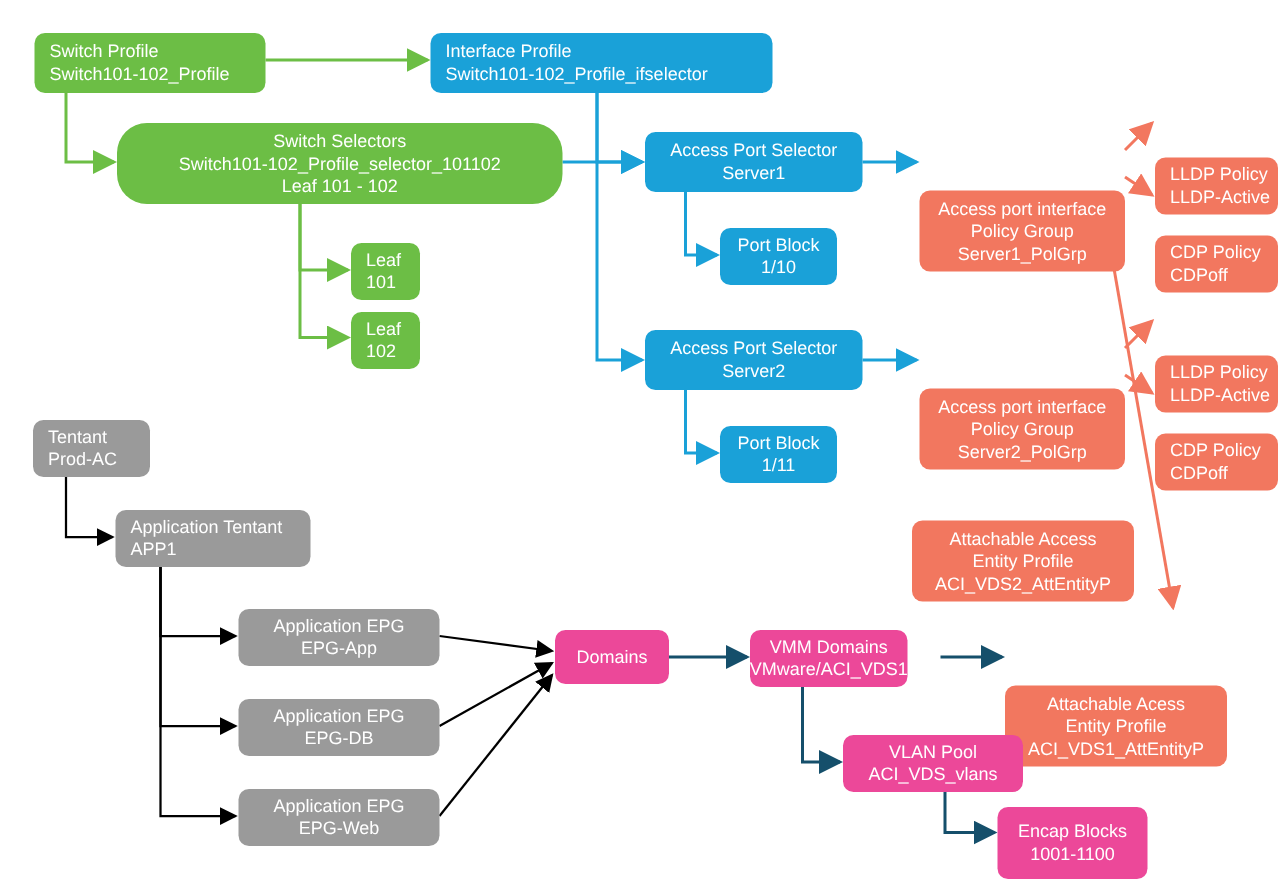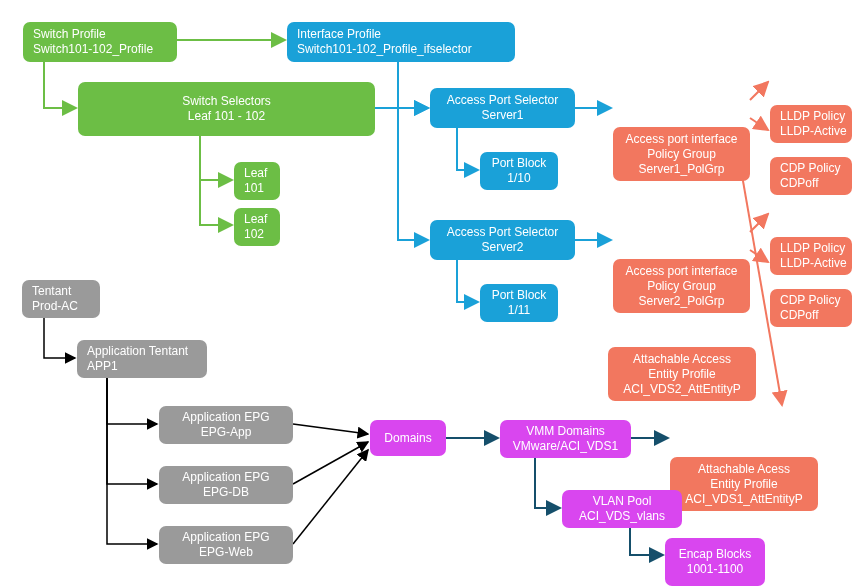--- a/index.html
+++ b/index.html
@@ -26,21 +26,21 @@
     display: flex;
     flex-direction: column;
     justify-content: center;
   }
   .box.center { align-items: center; text-align: center; }
   .box.left   { align-items: flex-start; text-align: left; }
   .green  { background: #6cbe45; }
   .blue   { background: #1aa1d8; }
   .orange { background: #f2775f; margin-top: 45px; }
   .grey   { background: #9a9a9a; }
-  .navy   { background: #d946ef; }
+  .navy   { background: #ec4899; }
   .l { display: block; white-space: nowrap; }
   svg.arrows {
     position: absolute;
     left: 0; top: 0;
     width: 853px; height: 586px;
     pointer-events: none;
   }
 </style>
 </head>
 <body>
@@ -97,22 +97,23 @@
     <path d="M446,438 L498,438" stroke="#154f6b" stroke-width="2" fill="none" marker-end="url(#ah-navy)"></path>
     <path d="M627,438 L668,438" stroke="#154f6b" stroke-width="2" fill="none" marker-end="url(#ah-navy)"></path>
     <path d="M535,458 L535,508 L560,508" stroke="#154f6b" stroke-width="2" fill="none" marker-end="url(#ah-navy)"></path>
     <path d="M630,528 L630,555 L663,555" stroke="#154f6b" stroke-width="2" fill="none" marker-end="url(#ah-navy)"></path>
   </svg>
 
   <div class="box green left" style="left:23px; top:22px; width:154px; height:40px;">
     <span class="l">Switch Profile</span>
     <span class="l">Switch101-102_Profile</span>
   </div>
-  <div class="box green center" style="left:78px; top:82px; width:297px; height:54px;">
+  <div class="box green center" style="left:78px; top:82px; width:297px; height:54px;border-radius:20px;">
     <span class="l">Switch Selectors</span>
+    <span class="l">Switch101-102_Profile_selector_101102</span>
     <span class="l">Leaf 101 - 102</span>
   </div>
   <div class="box green left" style="left:234px; top:162px; width:46px; height:38px;">
     <span class="l">Leaf</span>
     <span class="l">101</span>
   </div>
   <div class="box green left" style="left:234px; top:208px; width:46px; height:38px;">
     <span class="l">Leaf</span>
     <span class="l">102</span>
   </div>
@@ -192,21 +193,21 @@
     <span class="l">EPG-DB</span>
   </div>
   <div class="box grey center" style="left:159px; top:526px; width:134px; height:38px;">
     <span class="l">Application EPG</span>
     <span class="l">EPG-Web</span>
   </div>
 
   <div class="box navy center" style="left:370px; top:420px; width:76px; height:36px;">
     <span class="l">Domains</span>
   </div>
-  <div class="box navy center" style="left:500px; top:420px; width:131px; height:38px;">
+  <div class="box navy center" style="left:500px; top:420px; width:105px; height:38px;">
     <span class="l">VMM Domains</span>
     <span class="l">VMware/ACI_VDS1</span>
   </div>
   <div class="box navy center" style="left:562px; top:490px; width:120px; height:38px;">
     <span class="l">VLAN Pool</span>
     <span class="l">ACI_VDS_vlans</span>
   </div>
   <div class="box navy center" style="left:665px; top:538px; width:100px; height:48px;">
     <span class="l">Encap Blocks</span>
     <span class="l">1001-1100</span>

